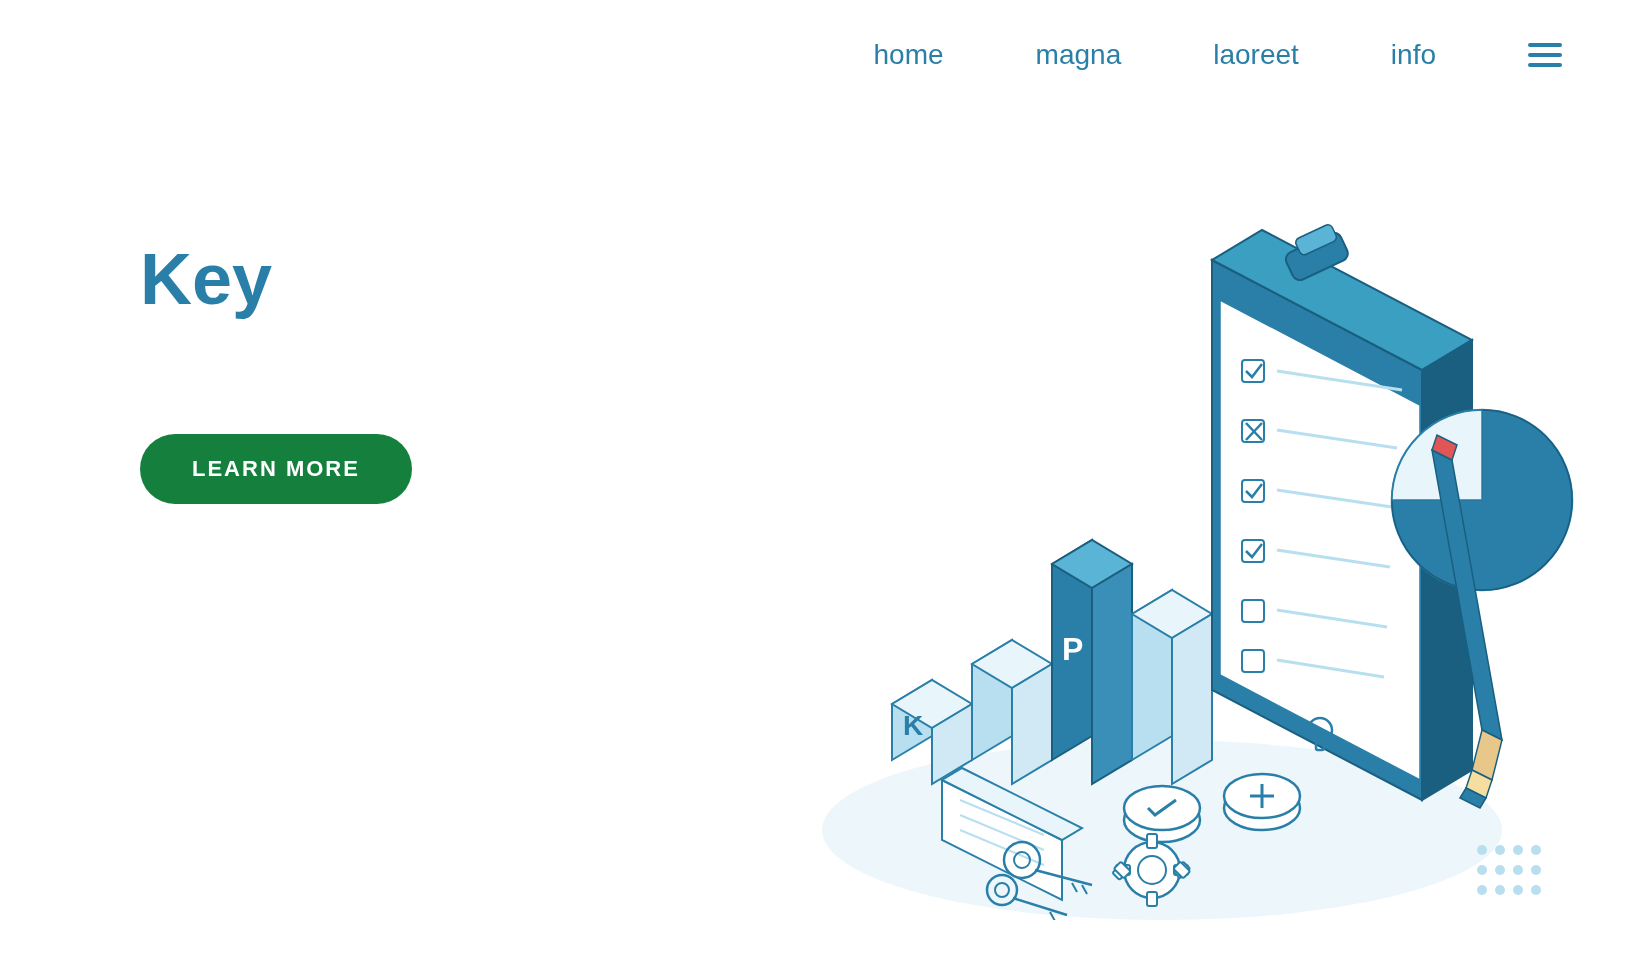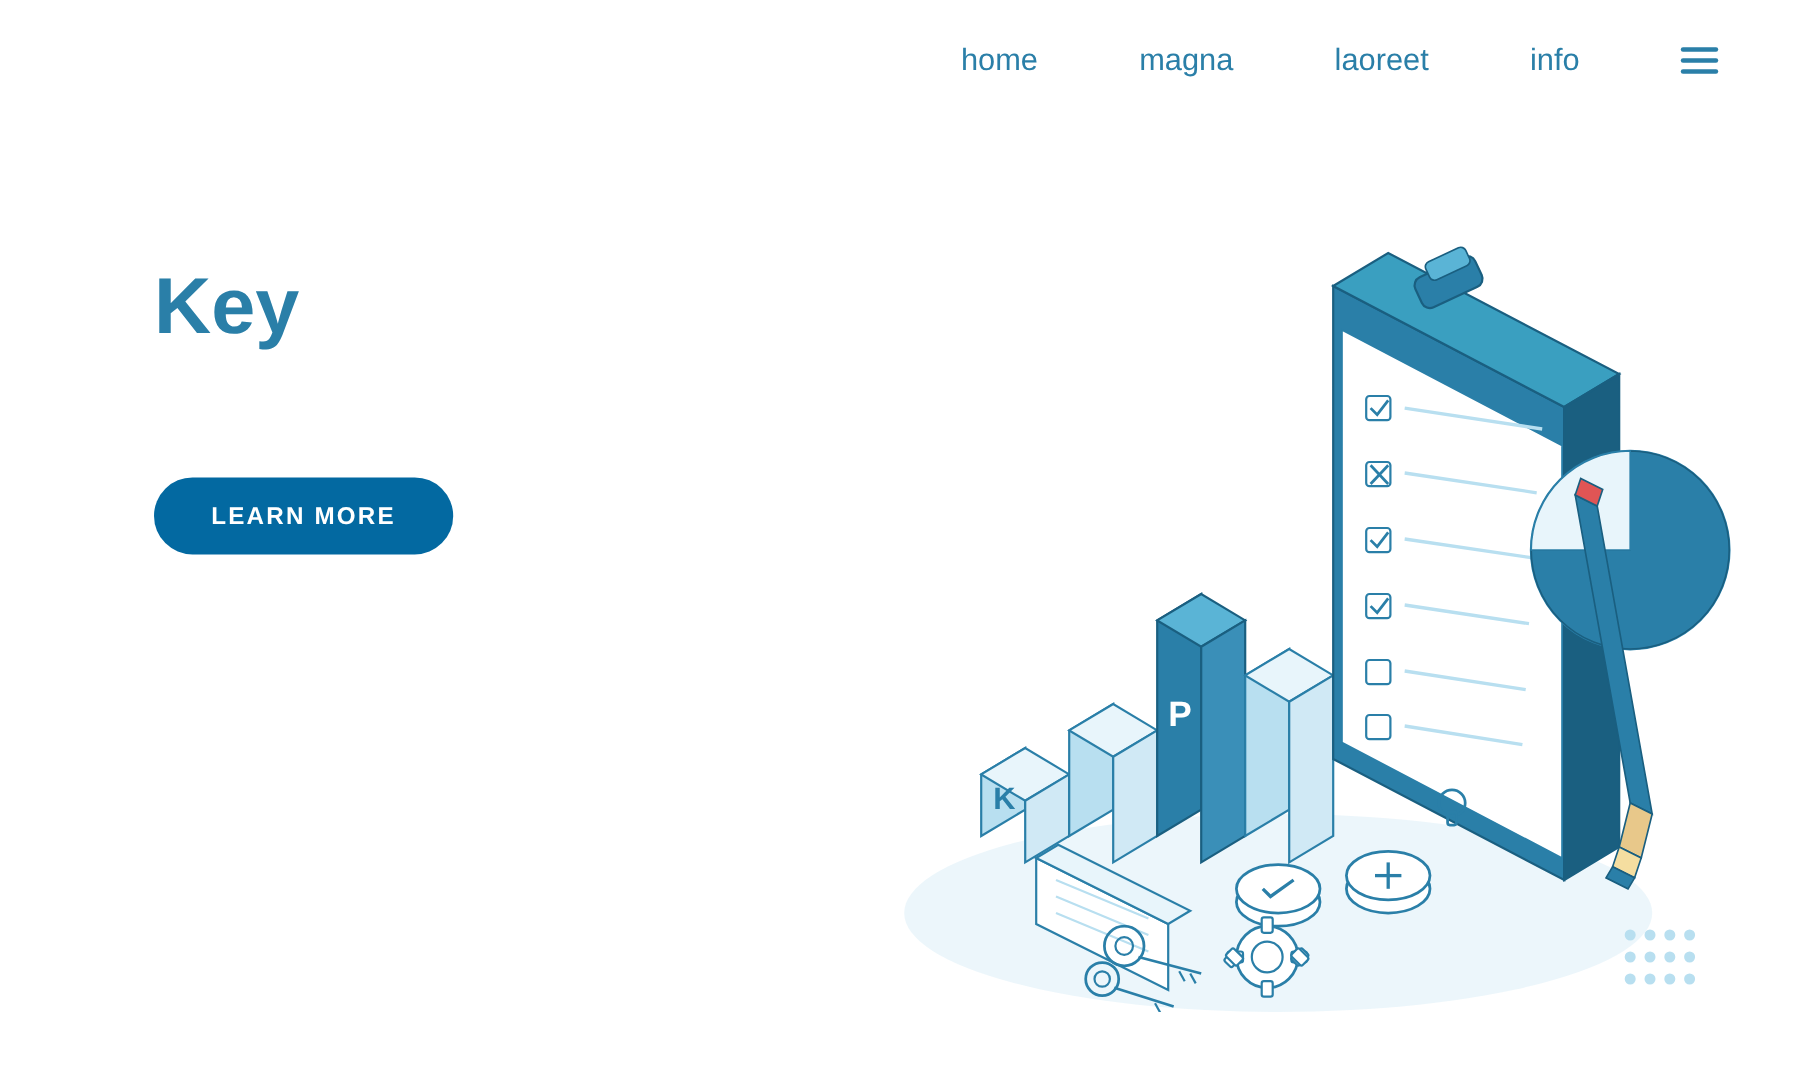--- a/index.html
+++ b/index.html
@@ -60,21 +60,21 @@
     }
     .description {
       font-size: 22px;
       color: #555;
       line-height: 1.65;
       margin-bottom: 56px;
       max-width: 480px;
     }
     .learn-more-btn {
       display: inline-block;
-      background: #0369a1;
+      background: #15803d;
       color: #fff;
       font-size: 22px;
       font-weight: 600;
       letter-spacing: 2px;
       padding: 22px 52px;
       border-radius: 50px;
       cursor: pointer;
       border: none;
       text-transform: uppercase;
     }

